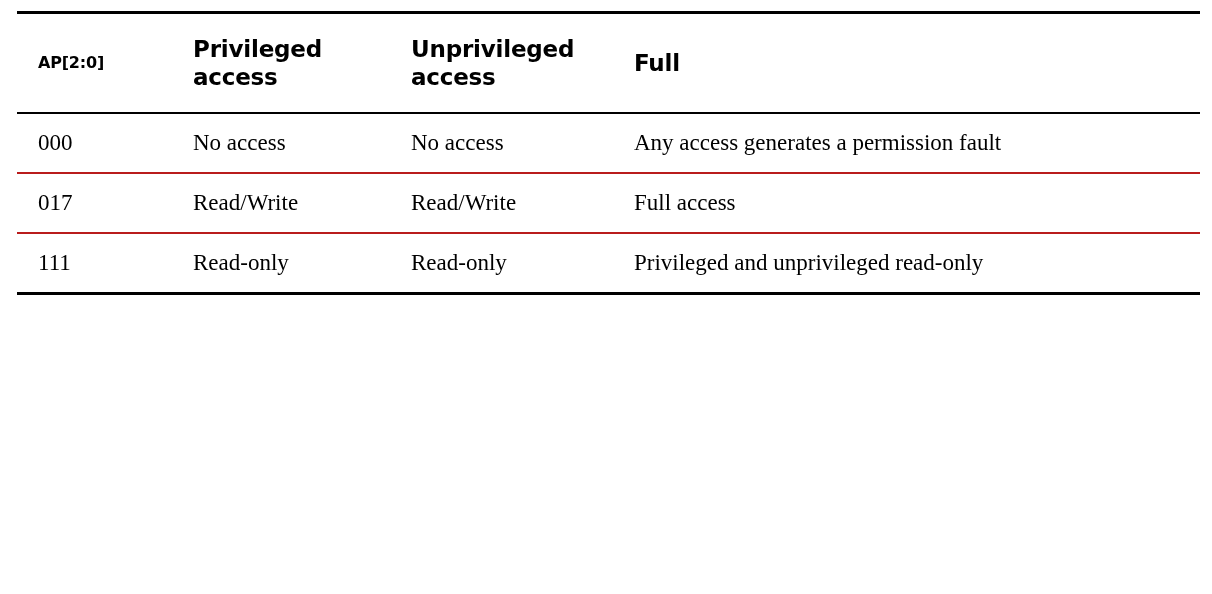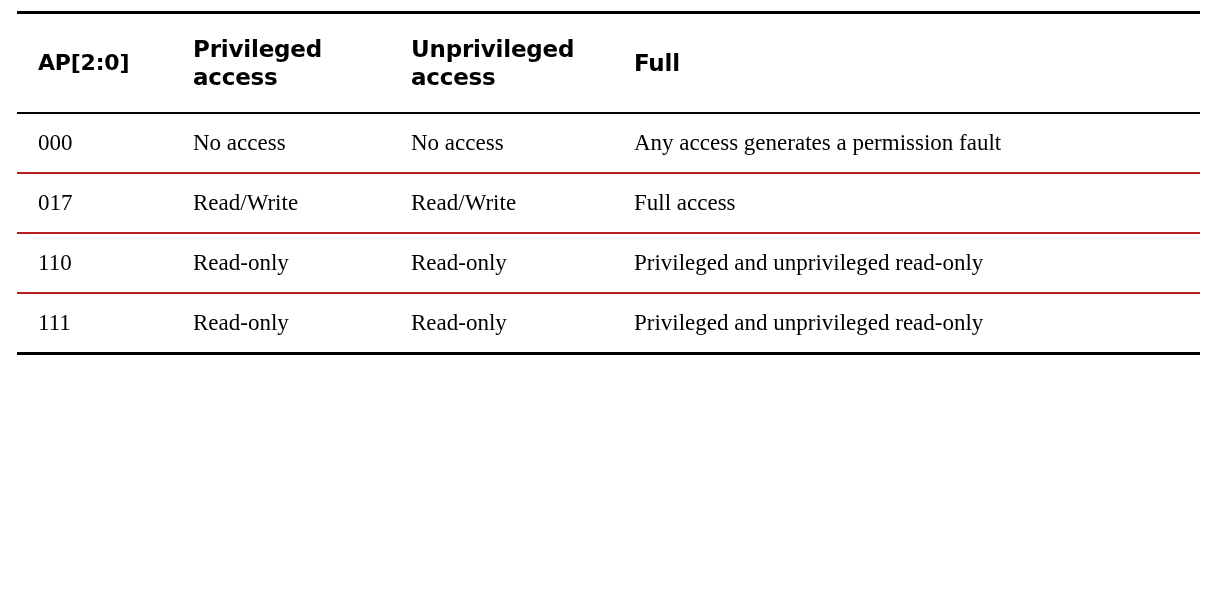--- a/index.html
+++ b/index.html
@@ -42,21 +42,21 @@
     padding: 0 0 0 21px;
     font-family: "DejaVu Sans", "Liberation Sans", sans-serif;
     font-weight: bold;
     font-size: 23px;
     line-height: 1.22;
     letter-spacing: -0.2px;
   }
 
   thead tr.header-row th.th-ap {
     vertical-align: middle;
-    font-size: 22px;
+    font-size: 16px;
   }
 
   tbody tr.data-row td {
     border-bottom: 2px solid #b91c1c;
     height: 58px;
     vertical-align: middle;
     text-align: left;
     padding: 0 0 0 21px;
     font-family: "Liberation Serif", "DejaVu Serif", serif;
     font-size: 23px;
@@ -111,26 +111,20 @@
         <td>No access</td>
         <td>Any access generates a permission fault</td>
       </tr>
       <tr class="data-row">
         <td>017</td>
         <td>Read/Write</td>
         <td>Read/Write</td>
         <td>Full access</td>
       </tr>
       <tr class="data-row">
-        <td>110</td>
-        <td>Read-only</td>
-        <td>Read-only</td>
-        <td>Privileged and unprivileged read-only</td>
-      </tr>
-      <tr class="data-row">
         <td>111</td>
         <td>Read-only</td>
         <td>Read-only</td>
         <td>Privileged and unprivileged read-only</td>
       </tr>
     </tbody>
   </table>
 </div>
 
 </body></html>

